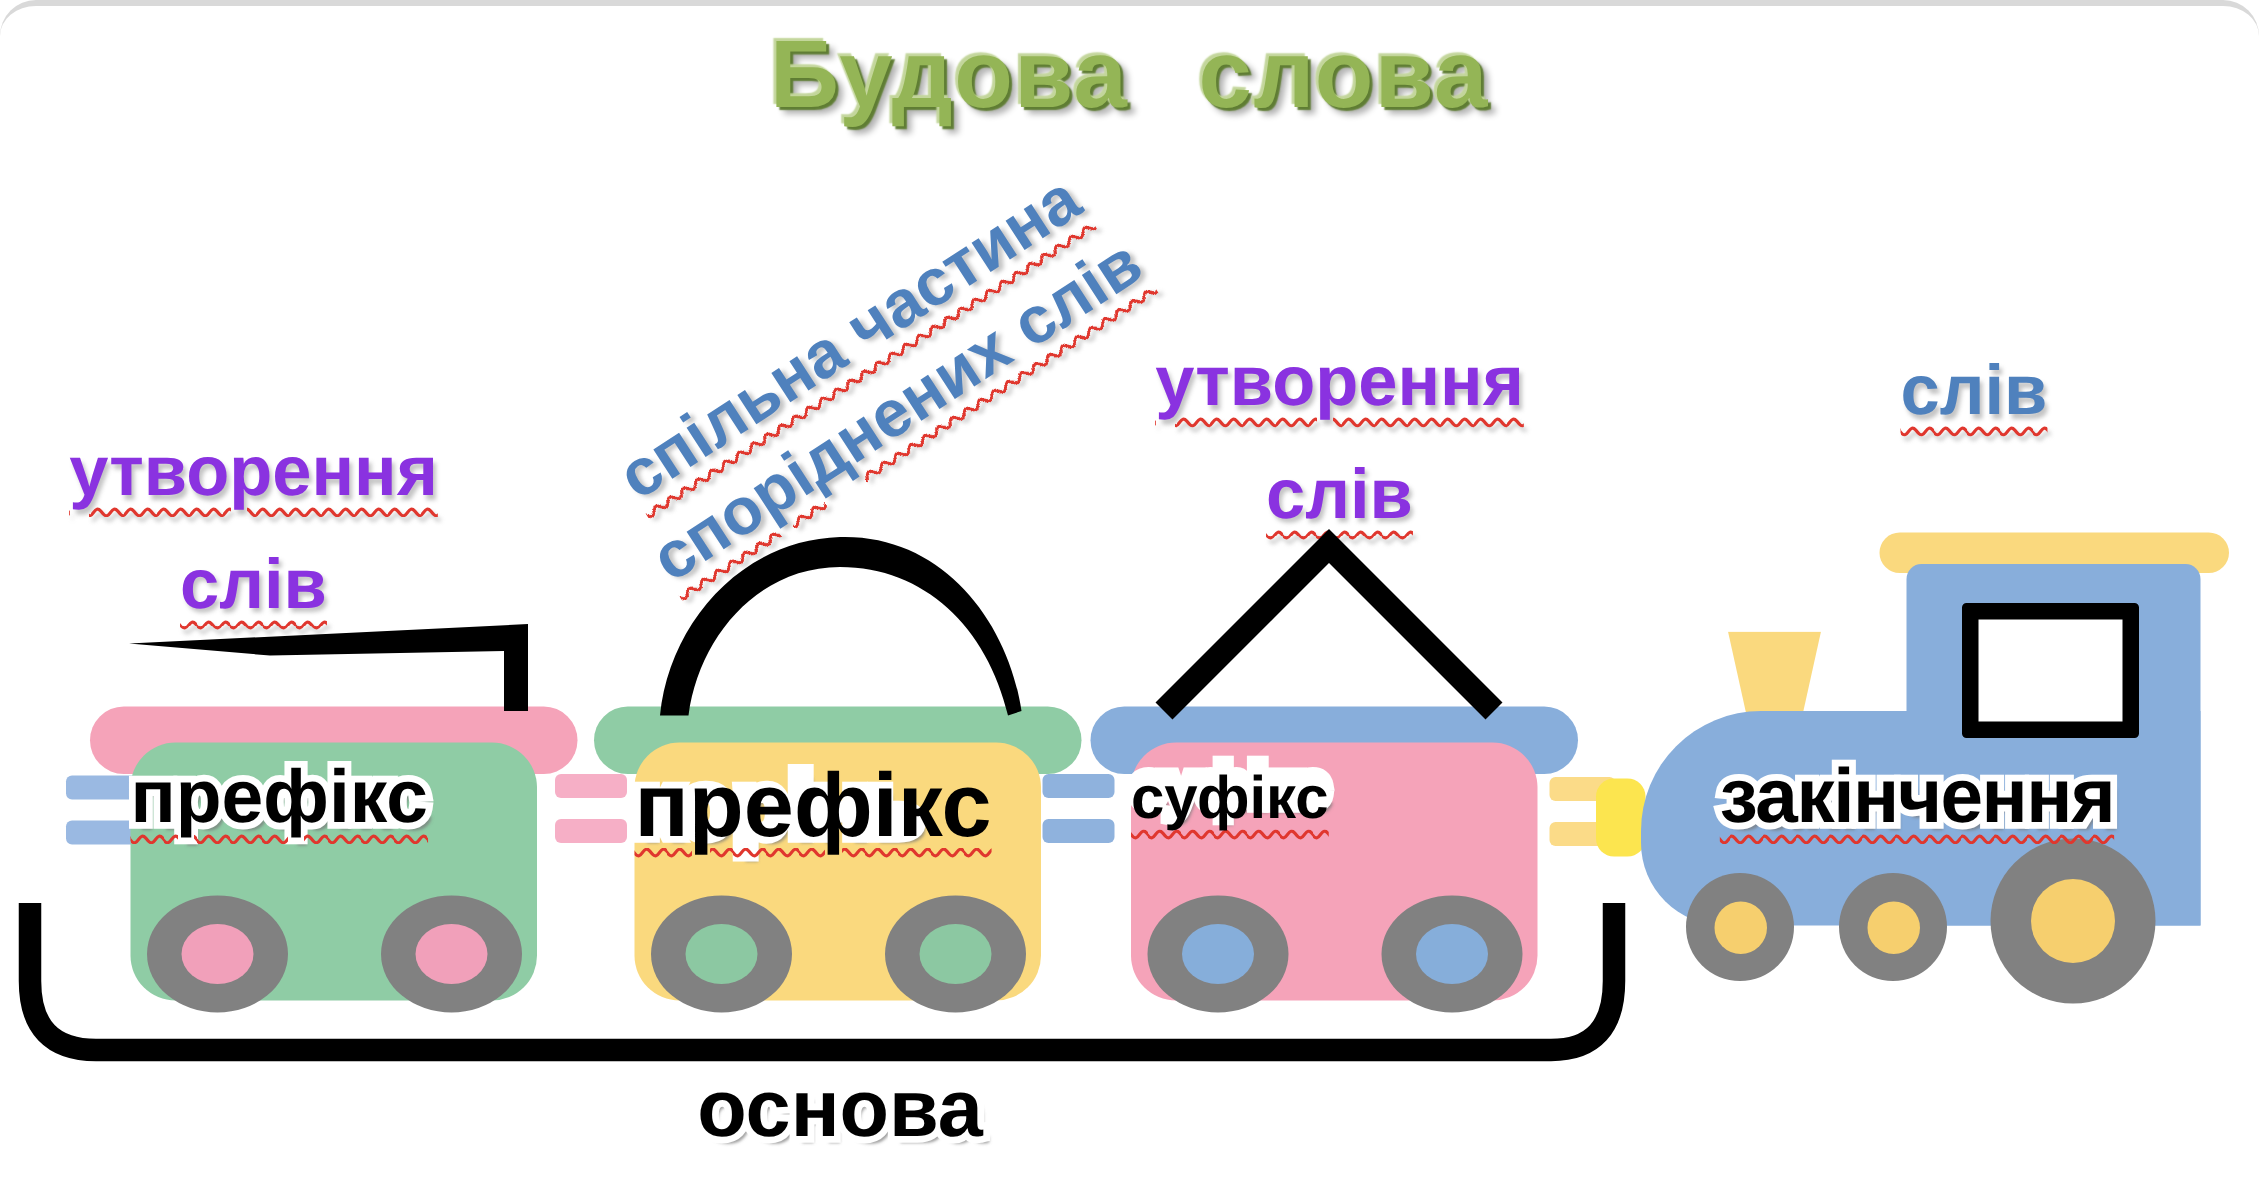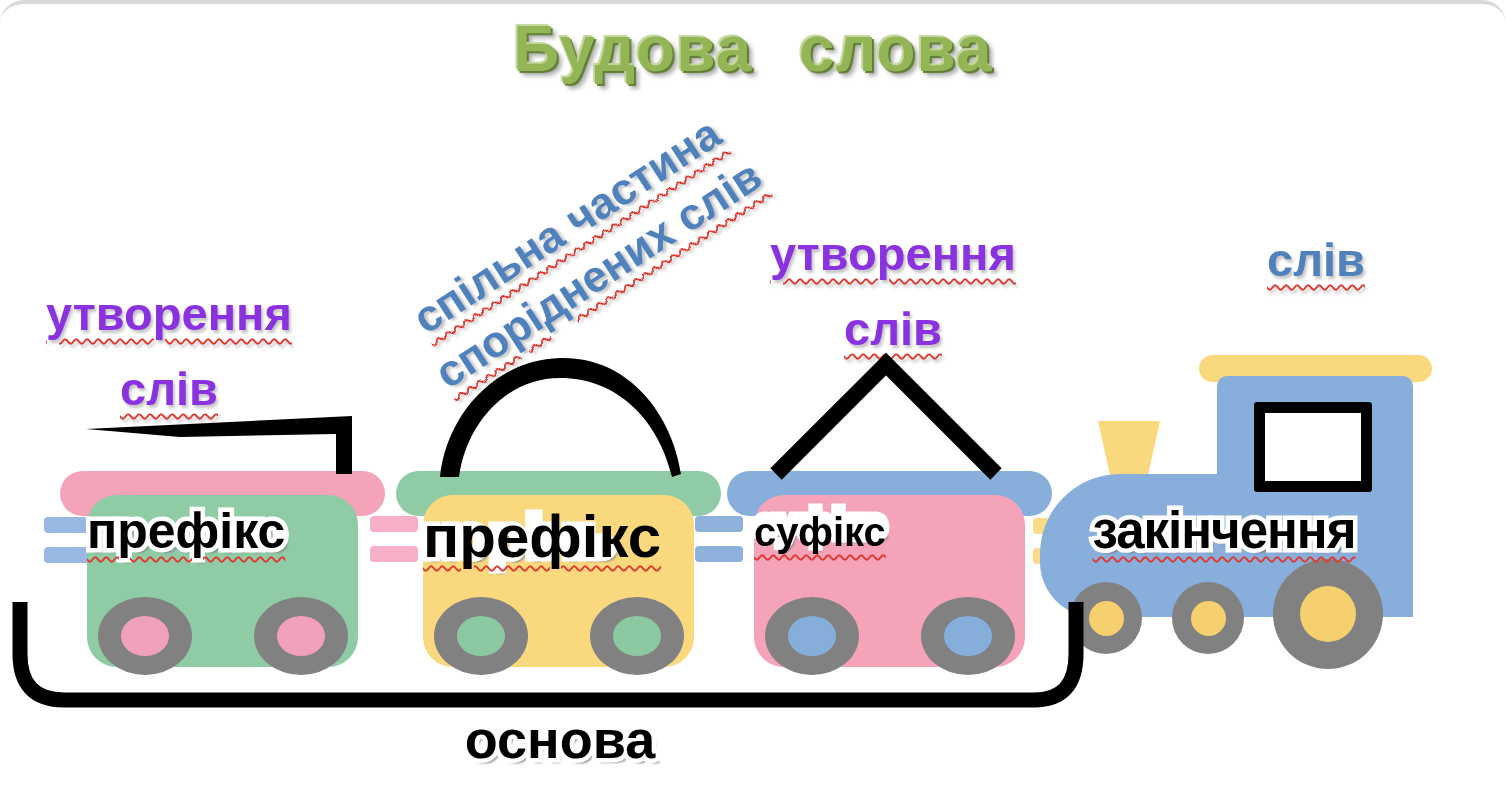--- a/index.html
+++ b/index.html
@@ -58,21 +58,21 @@
   .car .body{position:absolute;left:27px;right:27px;top:24px;height:172px;border-radius:30px;
              background:var(--body);display:flex;justify-content:flex-start;align-items:flex-start;padding-top:7px;box-sizing:border-box;}
   .car .car-label{font-size:50px;}
   .car2 .car-label{font-size:60px;}
   .car3 .car-label{font-size:40px;padding-top:8px;}
   .wheel{position:absolute;top:126px;width:94px;height:78px;border-radius:50%;background:#818181;
          display:flex;align-items:center;justify-content:center;}
   .wheel.w1{left:38px;} .wheel.w2{left:194px;}
   .hub{width:48px;height:40px;border-radius:50%;background:var(--hub);}
   
-  .loco{position:absolute;left:1040px;top:351px;width:392px;height:340px;z-index:3;}
+  .loco{position:absolute;left:1094px;top:351px;width:392px;height:340px;z-index:3;}
   .loco .roof{position:absolute;left:159px;top:0;width:233px;height:27px;border-radius:14px;background:var(--accent);}
   .loco .cab{position:absolute;left:177px;top:21px;width:196px;height:241px;background:var(--body);border-radius:10px 10px 0 0;}
   .loco .chimney{position:absolute;left:58px;top:66px;width:62px;height:56px;background:var(--accent);
                  clip-path:polygon(0 0,100% 0,80% 100%,20% 100%);}
   .loco .boiler{position:absolute;left:0;top:119px;width:373px;height:143px;background:var(--body);
                 border-radius:80px 0 0 55px;}
   .loco .window{position:absolute;left:214px;top:47px;width:96px;height:68px;background:#ffffff;
                 border:11px solid #000;border-radius:3px;}
   .loco .loco-label-wrap{position:absolute;left:6px;top:146px;width:356px;text-align:center;}
   .loco .loco-label{font-size:51px;letter-spacing:-1px;}

